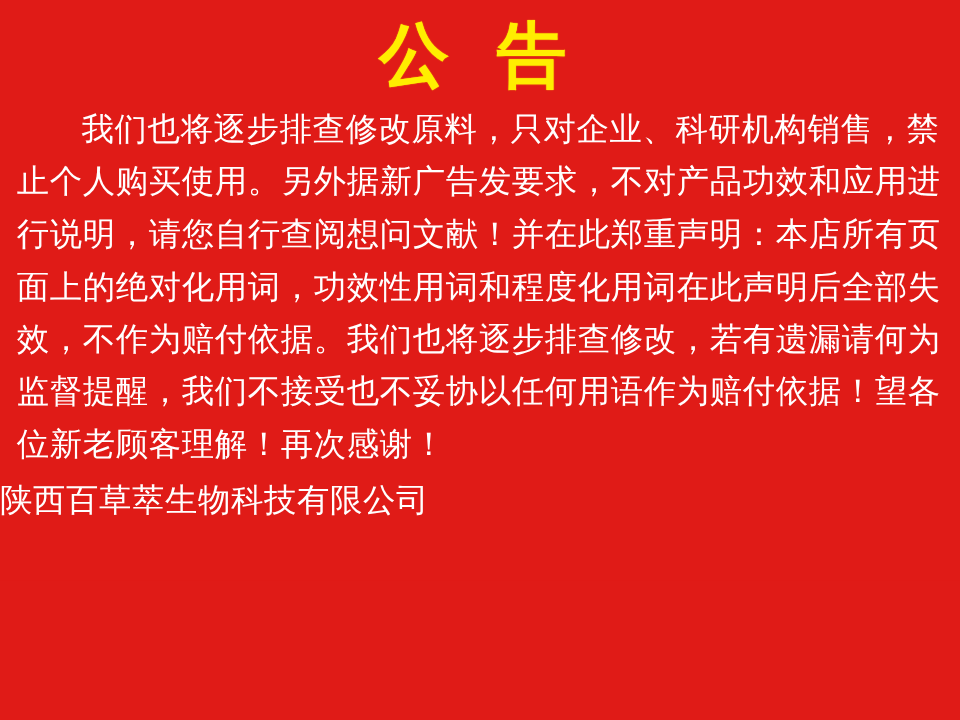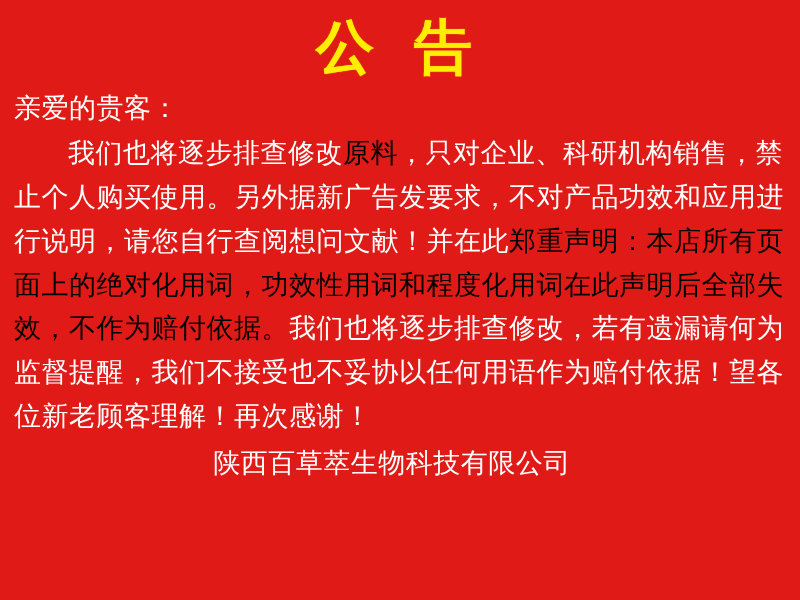--- a/index.html
+++ b/index.html
@@ -40,39 +40,38 @@
   .para {
     margin: 0;
   }
   .para-greeting {
     margin: 0 0 2px 0;
   }
   .indent {
     text-indent: 2em;
   }
   .hl {
-    color: #000000;
+    color: #ffffff;
   }
   .signature {
     color: #ffffff;
     font-size: 27px;
-    text-align: center;
+    text-align: left;
     padding: 6px 16px 0 0;
     letter-spacing: 0.5px;
   }
 </style>
 </head>
 <body>
 
 <div class="notice">
 
   <div class="title">公 告</div>
 
   <div class="body-text">
-    <p class="para para-greeting">亲爱的贵客：</p>
     <p class="para indent">
       <span>我们也将逐步排查修改</span><span class="hl">原料</span><span>，只对企业、科研机构销售，禁止个人购买使用。另外据新广告发要求，不对产品功效和应用进行说明，请您自行查阅想问文献！并在此</span><span class="hl">郑重声明：本店所有页面上的绝对化用词，功效性用词和程度化用词在此声明后全部失效，不作为赔付依据。</span><span>我们也将逐步排查修改，若有遗漏请何为监督提醒，我们不接受也不妥协以任何用语作为赔付依据！望各位新老顾客理解！再次感谢！</span>
     </p>
   </div>
 
   <div class="signature">陕西百草萃生物科技有限公司</div>
 
 </div>
 
 </body></html>

